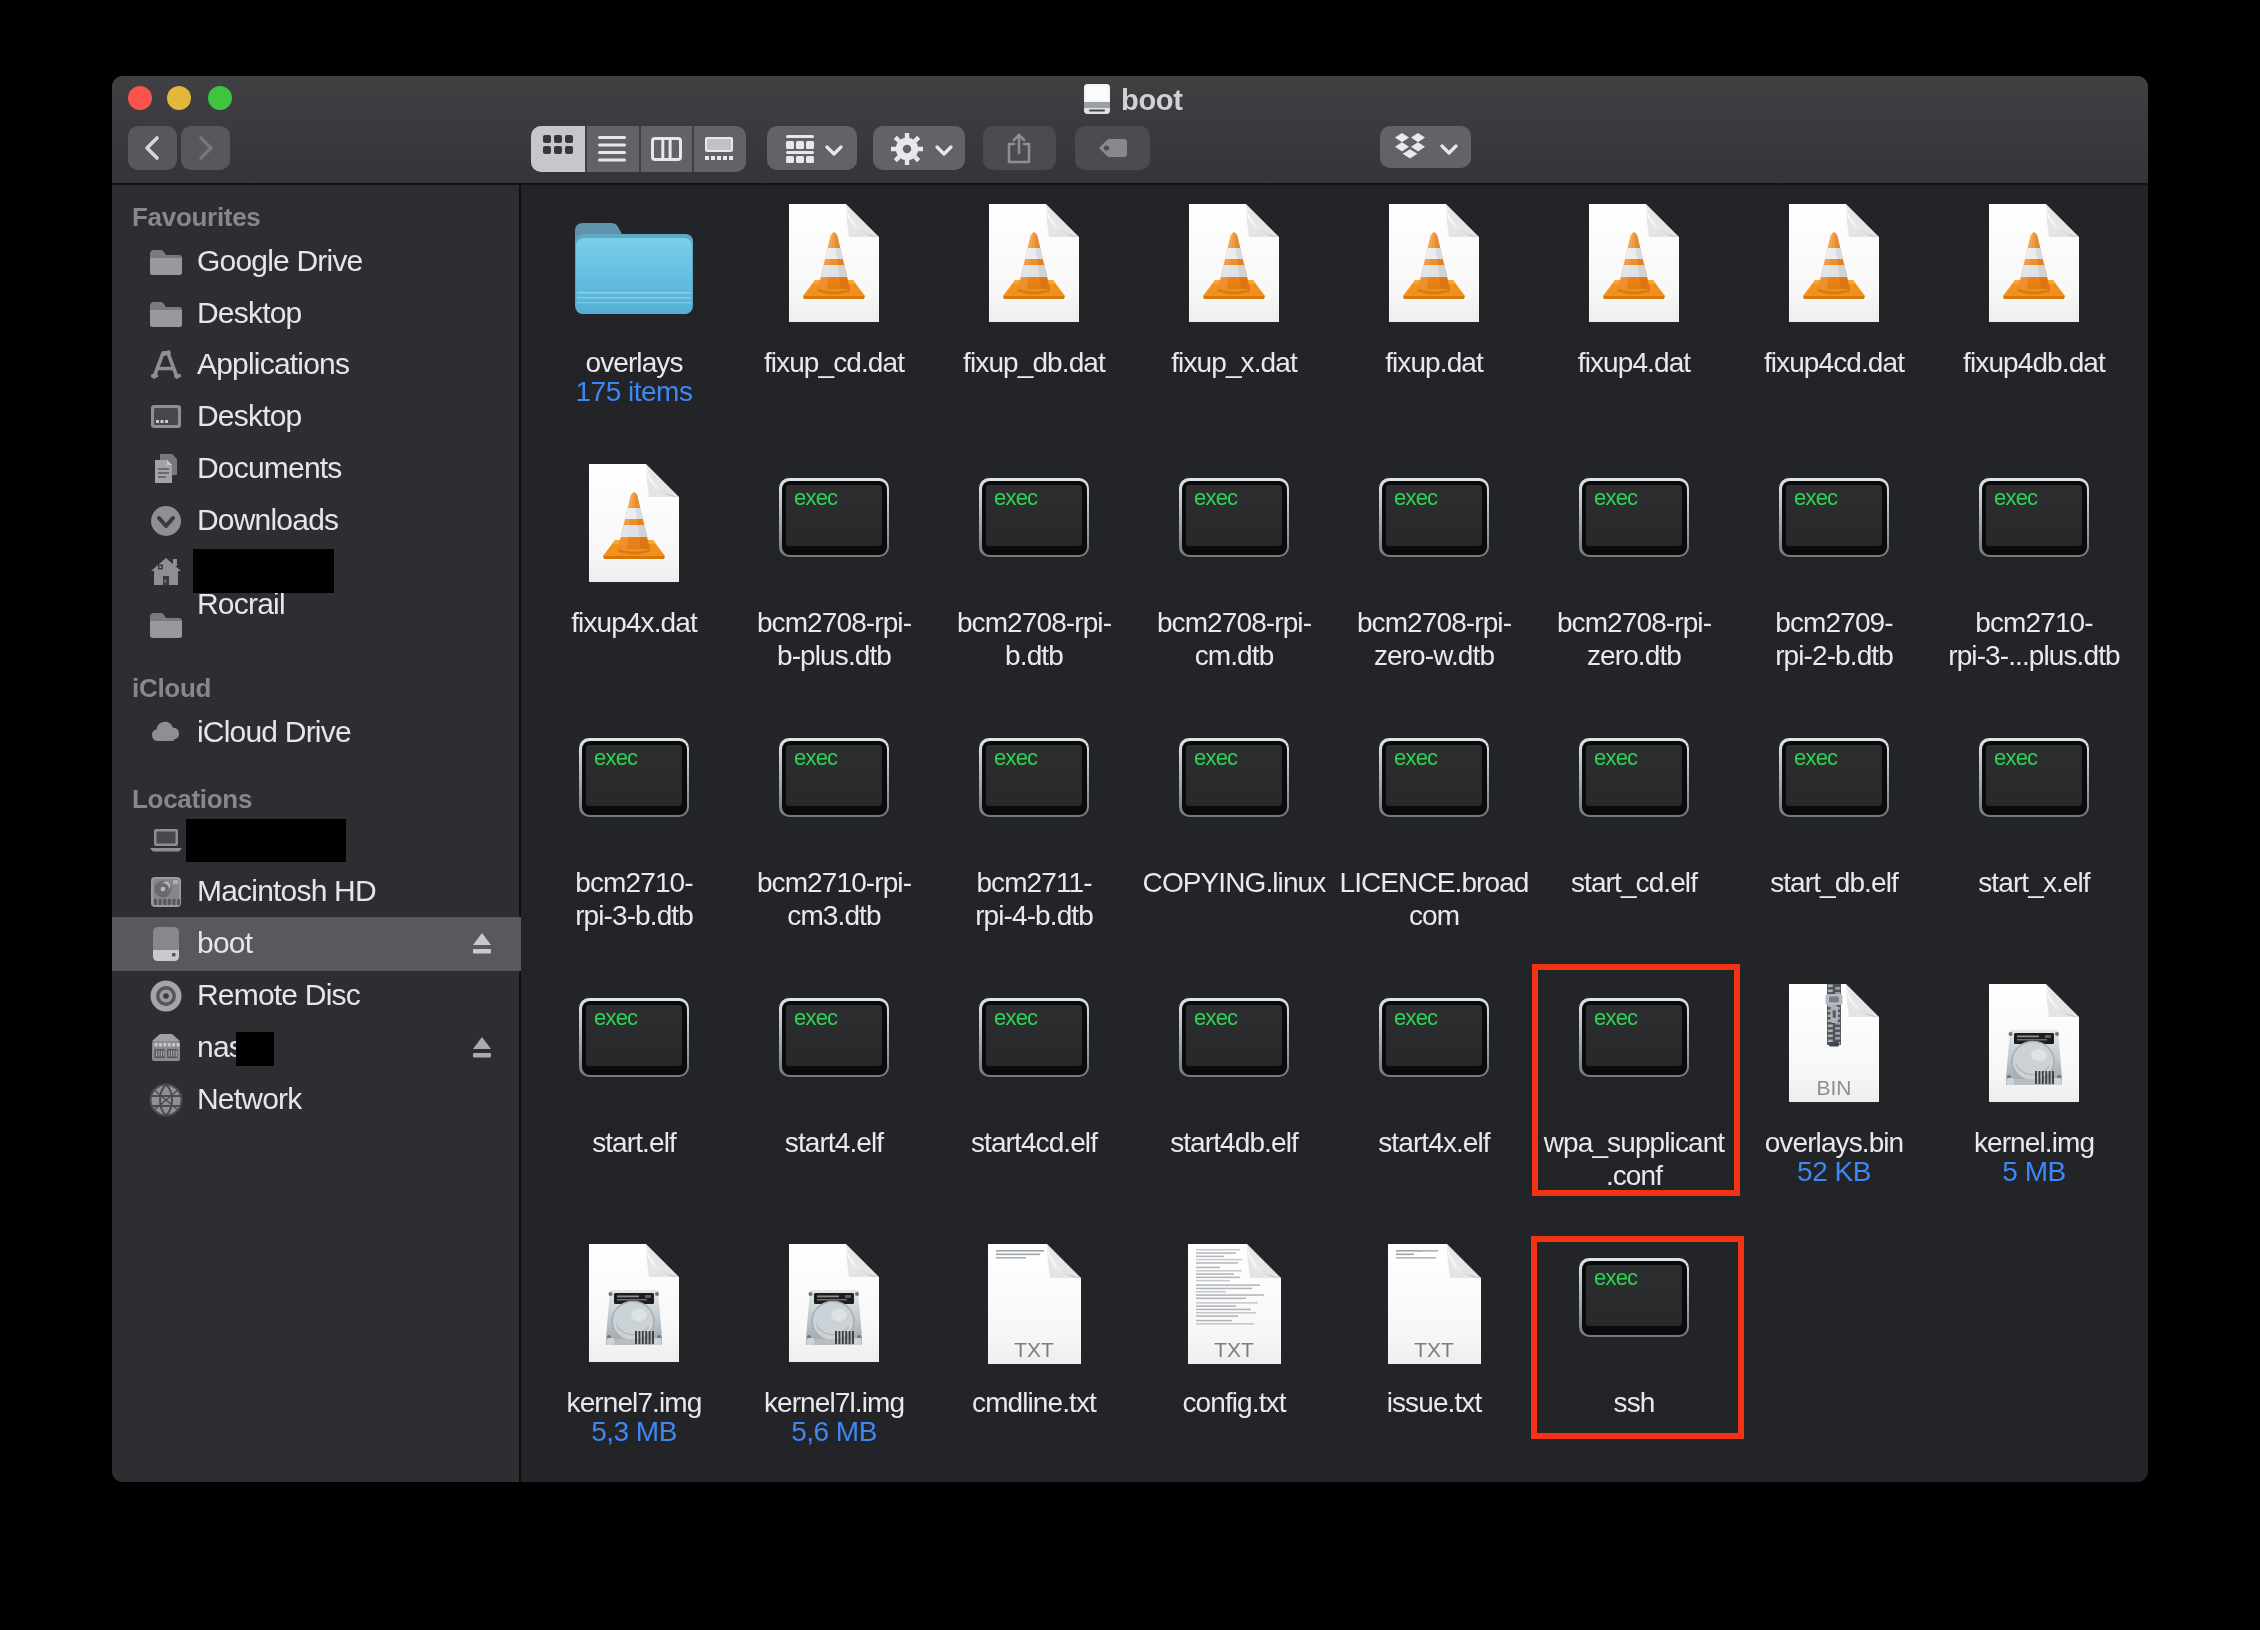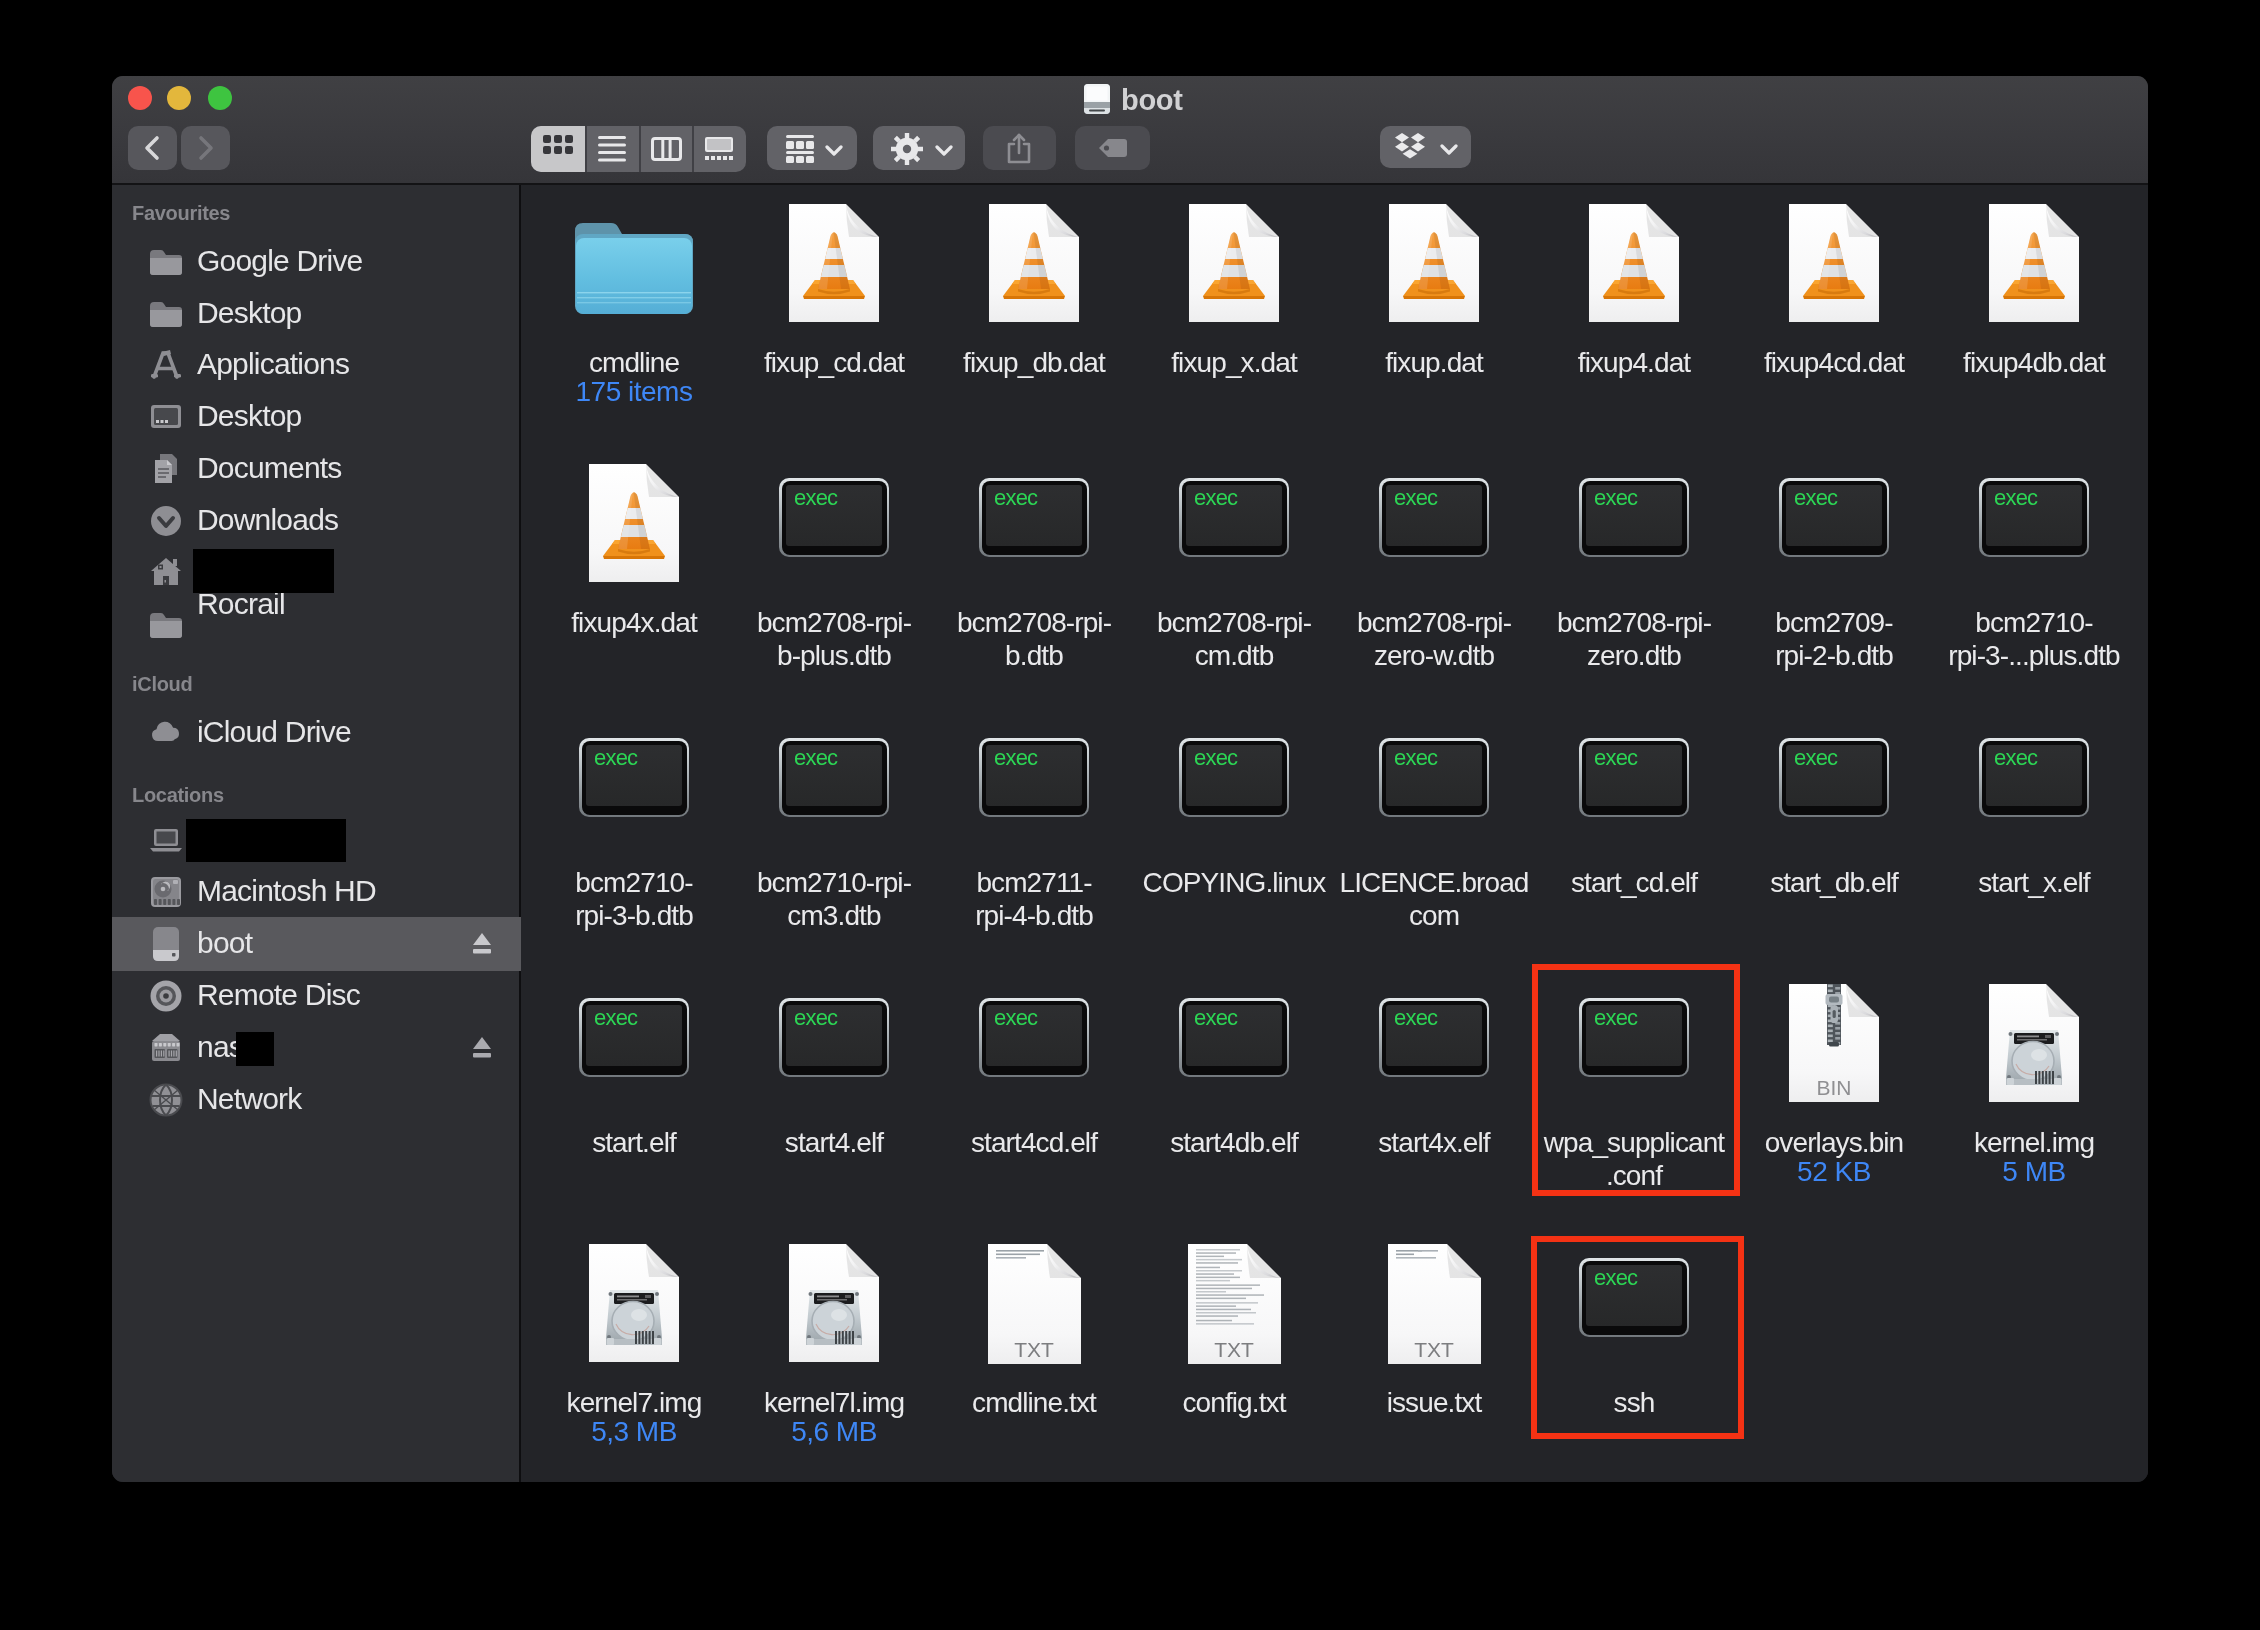--- a/index.html
+++ b/index.html
@@ -5,21 +5,21 @@
 #win{position:absolute;left:112px;top:76px;width:2036px;height:1406px;border-radius:11px;overflow:hidden;background:#232428;}
 #tbar{position:absolute;left:0;top:0;width:2036px;height:109px;background:linear-gradient(180deg,#404043 0%,#3a3a3e 55%,#353539 100%);border-bottom:2px solid #131315;}
 .tl{position:absolute;width:24px;height:24px;border-radius:50%;top:10px;}
 
 .tbtn{position:absolute;top:50px;height:44px;border-radius:10px;background:#57575c;}
 .tbtn.dis{background:#4b4b50;}
 #vswitch{position:absolute;top:50px;left:419px;width:215px;height:46px;border-radius:10px;background:#626267;overflow:hidden;}
 .vseg{position:absolute;top:0;height:46px;width:54px;}
 .vsep{position:absolute;top:0;width:2px;height:46px;background:#404045;}
 #sbar{position:absolute;left:0;top:109px;width:409px;height:1297px;background:#2d2e32;border-right:2px solid #0e0e10;}
-.shdr{position:absolute;left:20px;color:#87878c;font-size:20px;font-weight:700;letter-spacing:-0.3px;}
+.shdr{position:absolute;left:20px;color:#87878c;font-size:26px;font-weight:700;letter-spacing:-0.3px;}
 .srow{position:absolute;left:85px;color:#e6e6e8;font-size:30px;letter-spacing:-0.8px;white-space:nowrap;}
 .sic{position:absolute;left:36px;width:36px;height:36px;}
 #content{position:absolute;left:409px;top:109px;width:1627px;height:1297px;background:#232428;}
 .lab{position:absolute;width:200px;text-align:center;color:#e9e9eb;font-size:28px;letter-spacing:-0.9px;line-height:33px;white-space:nowrap;}
 .siz{position:absolute;width:200px;text-align:center;color:#3e87f6;font-size:28px;letter-spacing:-0.5px;line-height:31px;}
 .exec{position:absolute;width:110px;height:79px;border-radius:10px;background:linear-gradient(180deg,#e0e5e8 0%,#aeb5b9 45%,#71777c 100%);}
 .execb{position:absolute;left:2.5px;top:2.5px;right:2.5px;bottom:2.5px;border-radius:8px;background:#0a0a0b;}
 .execs{position:absolute;left:7px;top:7px;right:7px;bottom:11px;border-radius:3px;background:linear-gradient(180deg,#2d2e30 0%,#272829 100%);}
 .exect{position:absolute;left:8px;top:0px;color:#2cd654;font-size:22px;letter-spacing:-0.8px;}
 .redbox{position:absolute;border:6px solid #f43214;}
@@ -343,21 +343,21 @@
       <div class="redbox" style="left:1010px;top:1051px;width:213px;height:203px;"></div>
       <div class="icw" style="left:54px;top:34px;"><svg width="118" height="95" viewBox="0 0 118 95">
           <path d="M0 12 Q0 4 8 4 H36 Q41 4 43 8 L47 15 H110 Q118 15 118 23 V40 H0 Z" fill="#5e93aa"></path>
           <rect x="0" y="15" width="118" height="80" rx="8" fill="#60a7c4"></rect>
           <rect x="1" y="19" width="116" height="76" rx="8" fill="url(#fldg)"></rect>
           <rect x="2" y="73" width="114" height="1.4" fill="#93d8ee" opacity="0.85"></rect>
           <rect x="2" y="78" width="114" height="1.4" fill="#93d8ee" opacity="0.7"></rect>
           <rect x="2" y="83" width="114" height="1.4" fill="#93d8ee" opacity="0.55"></rect>
         </svg></div>
       <div class="lab" style="left:13px;top:161px;">
-        <div>cmdline</div>
+        <div>overlays</div>
       </div>
       <div class="siz" style="left:13px;top:191px;">175 items</div>
       <div class="icw" style="left:268px;top:19px;"><svg width="90" height="118" viewBox="0 0 90 118">
           <path d="M0 0 H57 L90 33 V118 H0 Z" fill="url(#pg)"></path>
           <path d="M57 0 L90 33 L60 33 Q57 16.0 57 0 Z" fill="#00000018"></path>
           <path d="M57 0 C 59 19.2 77.2 31 90 33 C 72.4 32.5 58 24.0 57 0 Z" fill="url(#fg)"></path>
           <polygon points="26,76 64,76 76,92 14,92" fill="#f0911c"></polygon>
           <polygon points="14,92 76,92 75,95 15,95" fill="#d87607"></polygon>
           <polygon points="26,76 64,76 67,80 23,80" fill="#fba733" opacity="0.9"></polygon>
           <clipPath id="cc">

